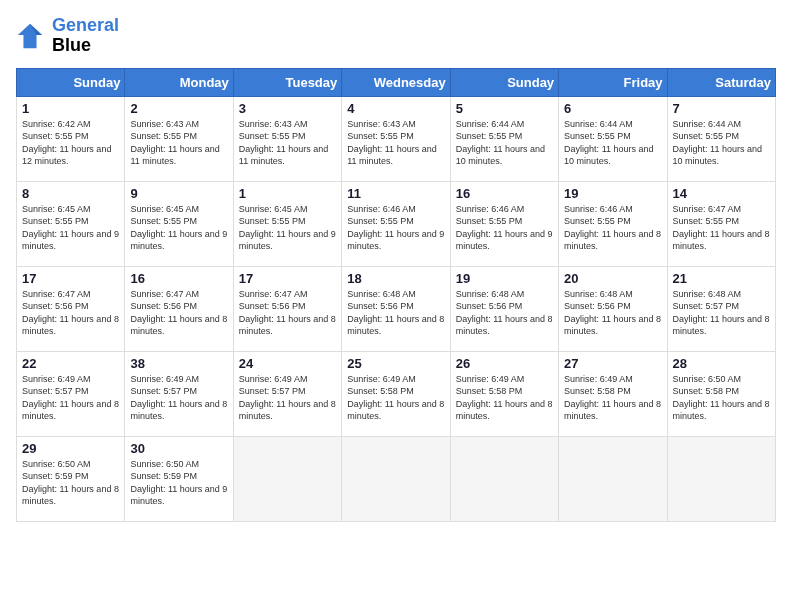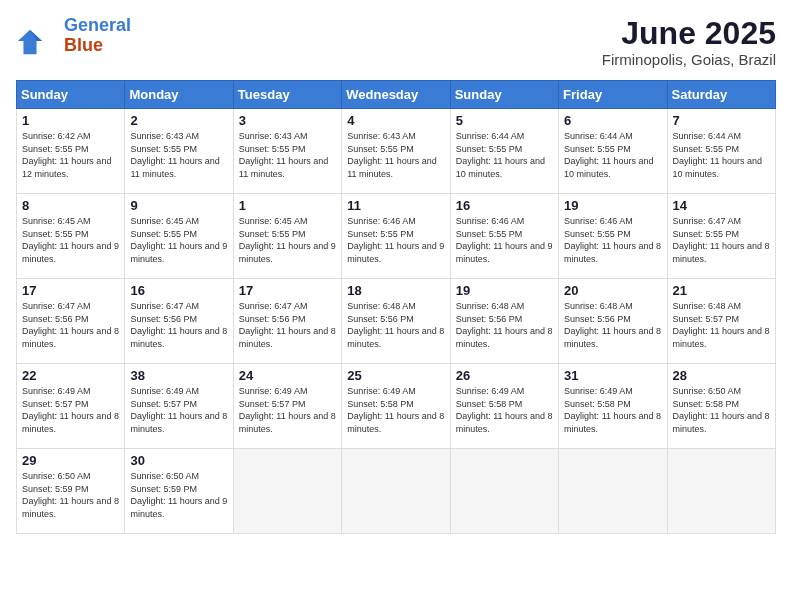--- a/index.html
+++ b/index.html
@@ -11,22 +11,22 @@
       padding: 16px;
     }
     .header {
       display: flex;
       align-items: flex-start;
       justify-content: space-between;
       margin-bottom: 12px;
     }
     .logo {
       display: flex;
-      align-items: flex-end;
-      gap: 20px;
+      align-items: center;
+      gap: 8px;
     }
     .logo-text {
       font-size: 18px;
       font-weight: bold;
       color: #1a1a2e;
       line-height: 1.1;
     }
     .logo-text span {
       color: #3a7bd5;
     }
@@ -51,21 +51,21 @@
       width: 100%;
       border-collapse: collapse;
       border: 1px solid #ccc;
     }
     .calendar th {
       background-color: #3a7bd5;
       color: #fff;
       font-size: 13px;
       font-weight: bold;
       padding: 6px 4px;
-      text-align: left;
+      text-align: right;
       border: 1px solid #2f65b8;
     }
     .calendar td {
       vertical-align: top;
       padding: 4px 5px;
       border: 1px solid #ddd;
       font-size: 9.5px;
       color: #333;
       width: 107px;
       min-height: 80px;
@@ -94,26 +94,22 @@
 <body>
 
 <div class="header">
   <div class="logo">
     <svg class="logo-icon" viewBox="0 0 30 30">
       <polygon points="15,2 28,14 22,14 22,28 8,28 8,14 2,14" fill="#3a7bd5"></polygon>
       <polygon points="15,2 28,14 22,14" fill="#1a4fa0" opacity="0.4"></polygon>
     </svg>
     <div class="logo-text">
       <div><span>General</span></div>
-      <div><span style="color:#c2410c">Blue</span></div>
+      <div><span style="color:#000000">Blue</span></div>
     </div>
-  </div>
-  <div class="title-block">
-    <div class="main-title">June 2025</div>
-    <div class="subtitle">Firminopolis, Goias, Brazil</div>
   </div>
 </div>
 
 <table class="calendar">
   <thead>
     <tr>
     <th>Sunday</th>
         <th>Monday</th>
         <th>Tuesday</th>
         <th>Wednesday</th>
@@ -228,21 +224,21 @@
         </td>
         <td>
           <span class="day-num">25</span>
           <div class="day-info">Sunrise: 6:49 AM<br>Sunset: 5:58 PM<br>Daylight: 11 hours and 8 minutes.</div>
         </td>
         <td>
           <span class="day-num">26</span>
           <div class="day-info">Sunrise: 6:49 AM<br>Sunset: 5:58 PM<br>Daylight: 11 hours and 8 minutes.</div>
         </td>
         <td>
-          <span class="day-num">31</span>
+          <span class="day-num">27</span>
           <div class="day-info">Sunrise: 6:49 AM<br>Sunset: 5:58 PM<br>Daylight: 11 hours and 8 minutes.</div>
         </td>
         <td>
           <span class="day-num">28</span>
           <div class="day-info">Sunrise: 6:50 AM<br>Sunset: 5:58 PM<br>Daylight: 11 hours and 8 minutes.</div>
         </td>
       </tr>
       <tr class="week-row">
         <td>
           <span class="day-num">29</span>

